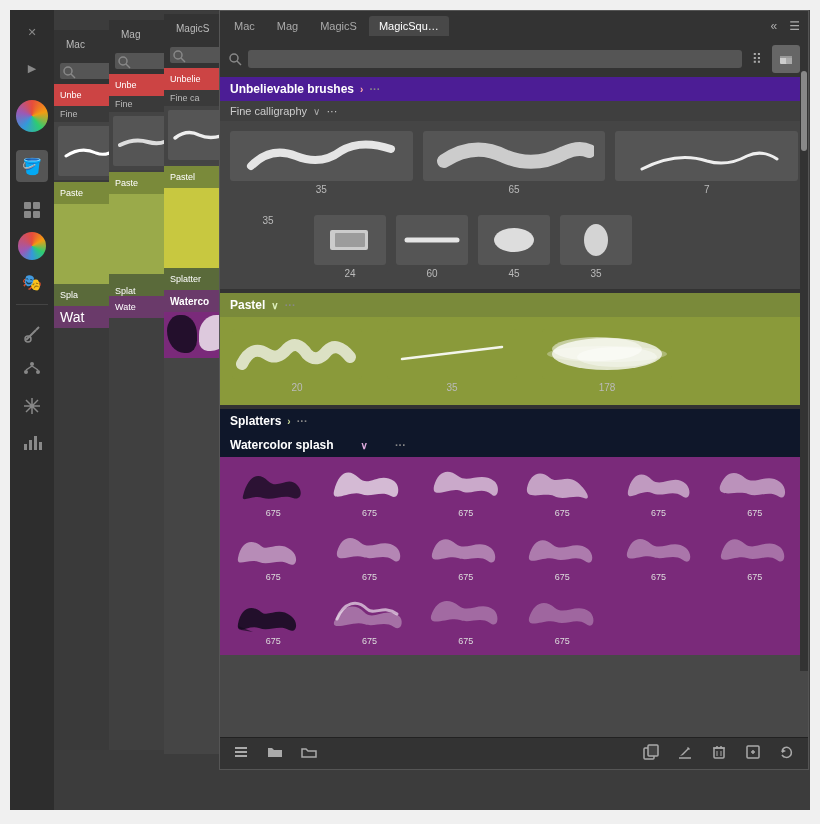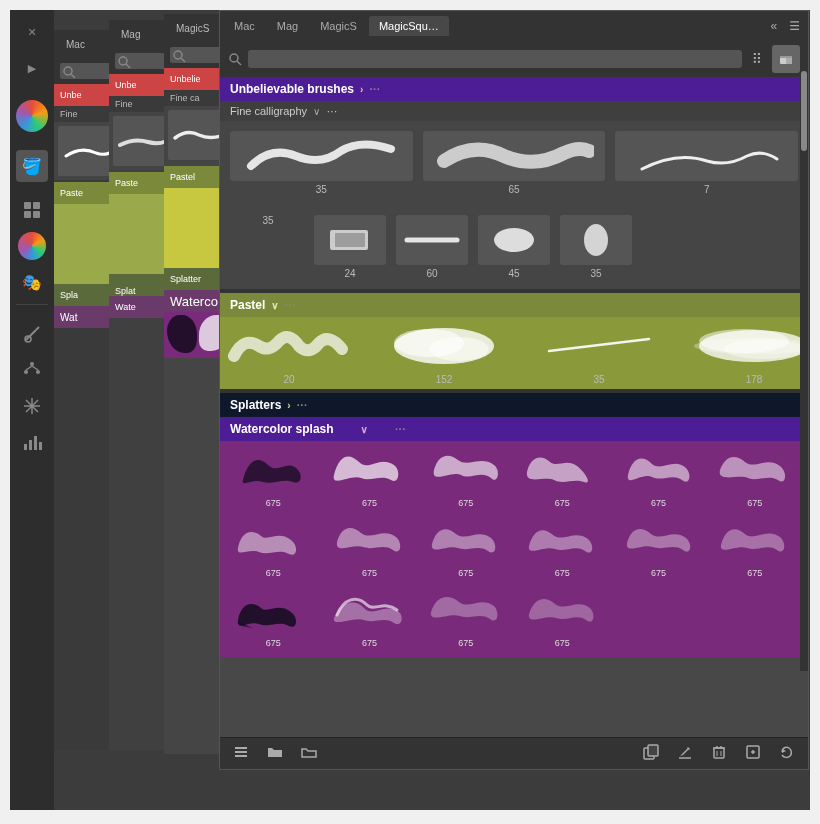--- a/index.html
+++ b/index.html
@@ -209,21 +209,21 @@
 
     .brush-size {
       font-size: 10px;
       color: #bbb;
     }
 
     .brush-item-small {
       display: flex;
       flex-direction: column;
       align-items: center;
-      gap: 8px;
+      gap: 2px;
       cursor: pointer;
       padding: 3px;
       border-radius: 3px;
     }
 
     .brush-preview-small {
       width: 100%;
       height: 40px;
       border-radius: 2px;
       display: flex;
@@ -477,21 +477,21 @@
         <div style="background:#7a8a3a;height:22px;display:flex;align-items:center;padding:0 6px;margin-top:2px;">
           <span style="font-size:9px;color:#fff;">Paste</span>
         </div>
         <div style="background:#9aaa4a;height:80px;"></div>
 
         <div style="background:#5a6a3a;height:22px;display:flex;align-items:center;padding:0 6px;">
           <span style="font-size:9px;color:#fff;">Spla</span>
         </div>
 
         <div style="background:#6a3a6a;height:22px;display:flex;align-items:center;padding:0 6px;">
-          <span style="font-size:10px;color:#fff;text-align:center;">Wat</span>
+          <span style="font-size:14px;color:#fff;text-align:center;">Wat</span>
         </div>
         <div style="background:#7a2a7a;flex:1;"></div>
       </div>
 
       <div class="panel-back2-inner">
         <div class="back-panel-top">
           <span class="back-tab">Mag</span>
         </div>
         <div class="back-search">
           <div class="back-search-bar">
@@ -563,21 +563,21 @@
           </div>
         </div>
         <div style="background:#7a8a3a;height:22px;display:flex;align-items:center;padding:0 6px;margin-top:2px;">
           <span style="font-size:9px;color:#fff;">Pastel</span>
         </div>
         <div style="background:#c8c840;height:80px;"></div>
         <div style="background:#5a6a3a;height:22px;display:flex;align-items:center;padding:0 6px;">
           <span style="font-size:9px;color:#fff;">Splatter</span>
         </div>
         <div style="background:#6a3a6a;height:22px;display:flex;align-items:center;padding:0 6px;">
-          <span style="font-size:13px;color:#fff;">Waterco</span>
+          <span style="font-size:10px;color:#fff;font-weight:bold;">Waterco</span>
         </div>
         <div style="background:#7a2a7a;flex:1;display:flex;flex-wrap:wrap;align-content:flex-start;padding:3px;gap:2px;">
 
           <div style="width:30px;height:38px;background:rgba(20,10,30,0.85);border-radius:50% 60% 40% 70%;"></div>
           <div style="width:32px;height:36px;background:rgba(255,255,255,0.75);border-radius:60% 40% 70% 30%;"></div>
           <div style="width:28px;height:40px;background:rgba(255,255,255,0.7);border-radius:40% 60% 30% 70%;"></div>
           <div style="width:30px;height:38px;background:rgba(255,255,255,0.65);border-radius:70% 30% 60% 40%;"></div>
         </div>
       </div>
 
@@ -705,41 +705,31 @@
 
           <div class="section-divider"></div>
 
           <div>
             <div class="section-header" style="background:#7a8a3a;">
               <span>Pastel</span>
               <span style="color:#ddeebb;font-size:10px;">∨</span>
               <span class="more-btn">···</span>
             </div>
 
-            <div style="display:grid;grid-template-columns:repeat(4,1fr);gap:17px;background:#8a9a3a;">
+            <div style="display:grid;grid-template-columns:repeat(4,1fr);gap:17px;padding:8px;background:#8a9a3a;">
 
               <div class="brush-item">
                 <div class="brush-preview" style="background:#8a9a3a;">
                   <svg width="130" height="50" viewBox="0 0 130 50">
                     <path d="M10 35 Q20 15 35 25 Q45 32 55 20 Q65 10 75 25 Q85 35 95 22 Q105 12 118 28" stroke="white" stroke-width="12" fill="none" stroke-linecap="round" opacity="0.7"></path>
                   </svg>
                 </div>
                 <span class="brush-size">20</span>
               </div>
 
-              <div class="brush-item">
-                <div class="brush-preview" style="background:#8a9a3a;">
-                  <svg width="130" height="50" viewBox="0 0 130 50">
-                    <ellipse cx="65" cy="25" rx="50" ry="18" fill="white" opacity="0.8"></ellipse>
-                    <ellipse cx="50" cy="22" rx="35" ry="14" fill="white" opacity="0.6"></ellipse>
-                    <ellipse cx="80" cy="28" rx="30" ry="12" fill="white" opacity="0.5"></ellipse>
-                  </svg>
-                </div>
-                <span class="brush-size">152</span>
-              </div>
 
               <div class="brush-item">
                 <div class="brush-preview" style="background:#8a9a3a;">
                   <svg width="130" height="50" viewBox="0 0 130 50">
                     <line x1="15" y1="30" x2="115" y2="18" stroke="white" stroke-width="2.5" stroke-linecap="round" opacity="0.9"></line>
                   </svg>
                 </div>
                 <span class="brush-size">35</span>
               </div>
 
@@ -761,21 +751,21 @@
 
           <div>
             <div class="section-header" style="background:#0f172a;">
               <span>Splatters</span>
               <span style="color:#ccdd99;font-size:10px;">›</span>
               <span class="more-btn">···</span>
             </div>
           </div>
 
           <div>
-            <div class="section-header" style="background:#4c1d95;gap:27px;">
+            <div class="section-header" style="background:#0f172a;gap:27px;">
               <span>Watercolor splash</span>
               <span style="color:#ddaadd;font-size:10px;">∨</span>
               <span class="more-btn">···</span>
             </div>
 
             <div style="display:grid;grid-template-columns:repeat(6,1fr);gap:2px;padding:6px;background:#7a2a7a;">
 
               <div class="brush-item-small">
                 <div class="brush-preview-small">
                   <svg width="80" height="40" viewBox="0 0 80 40">

